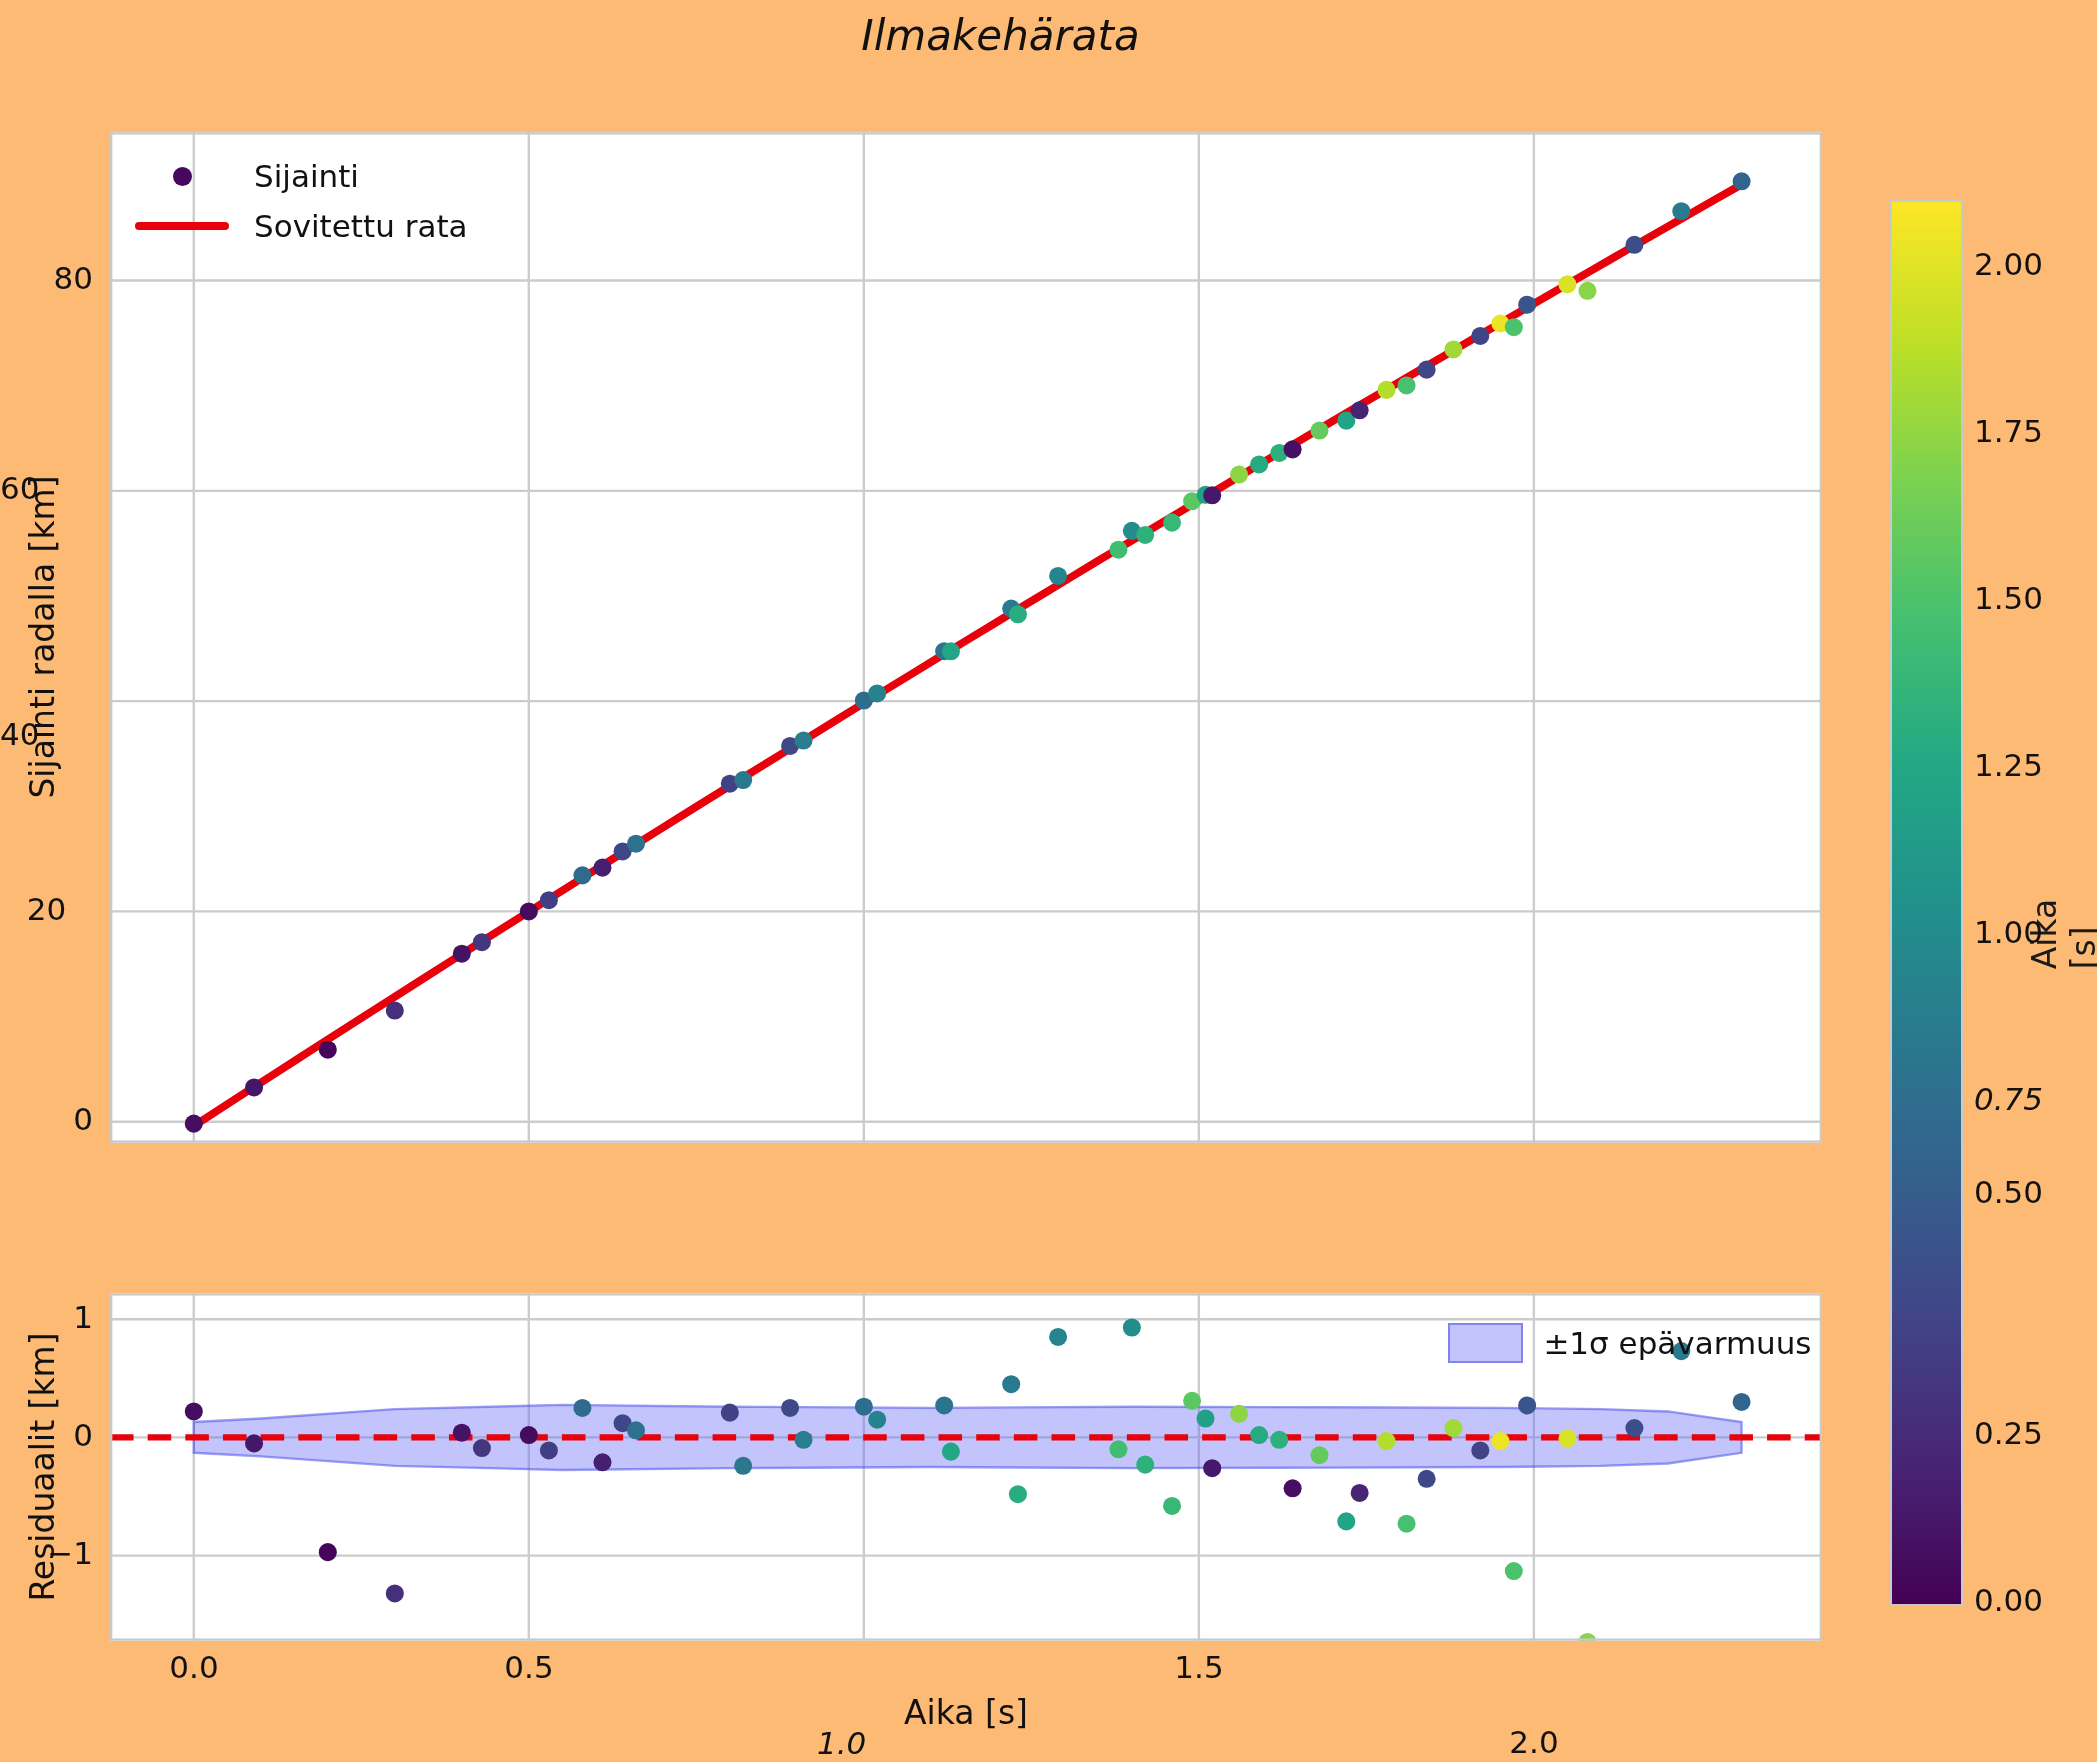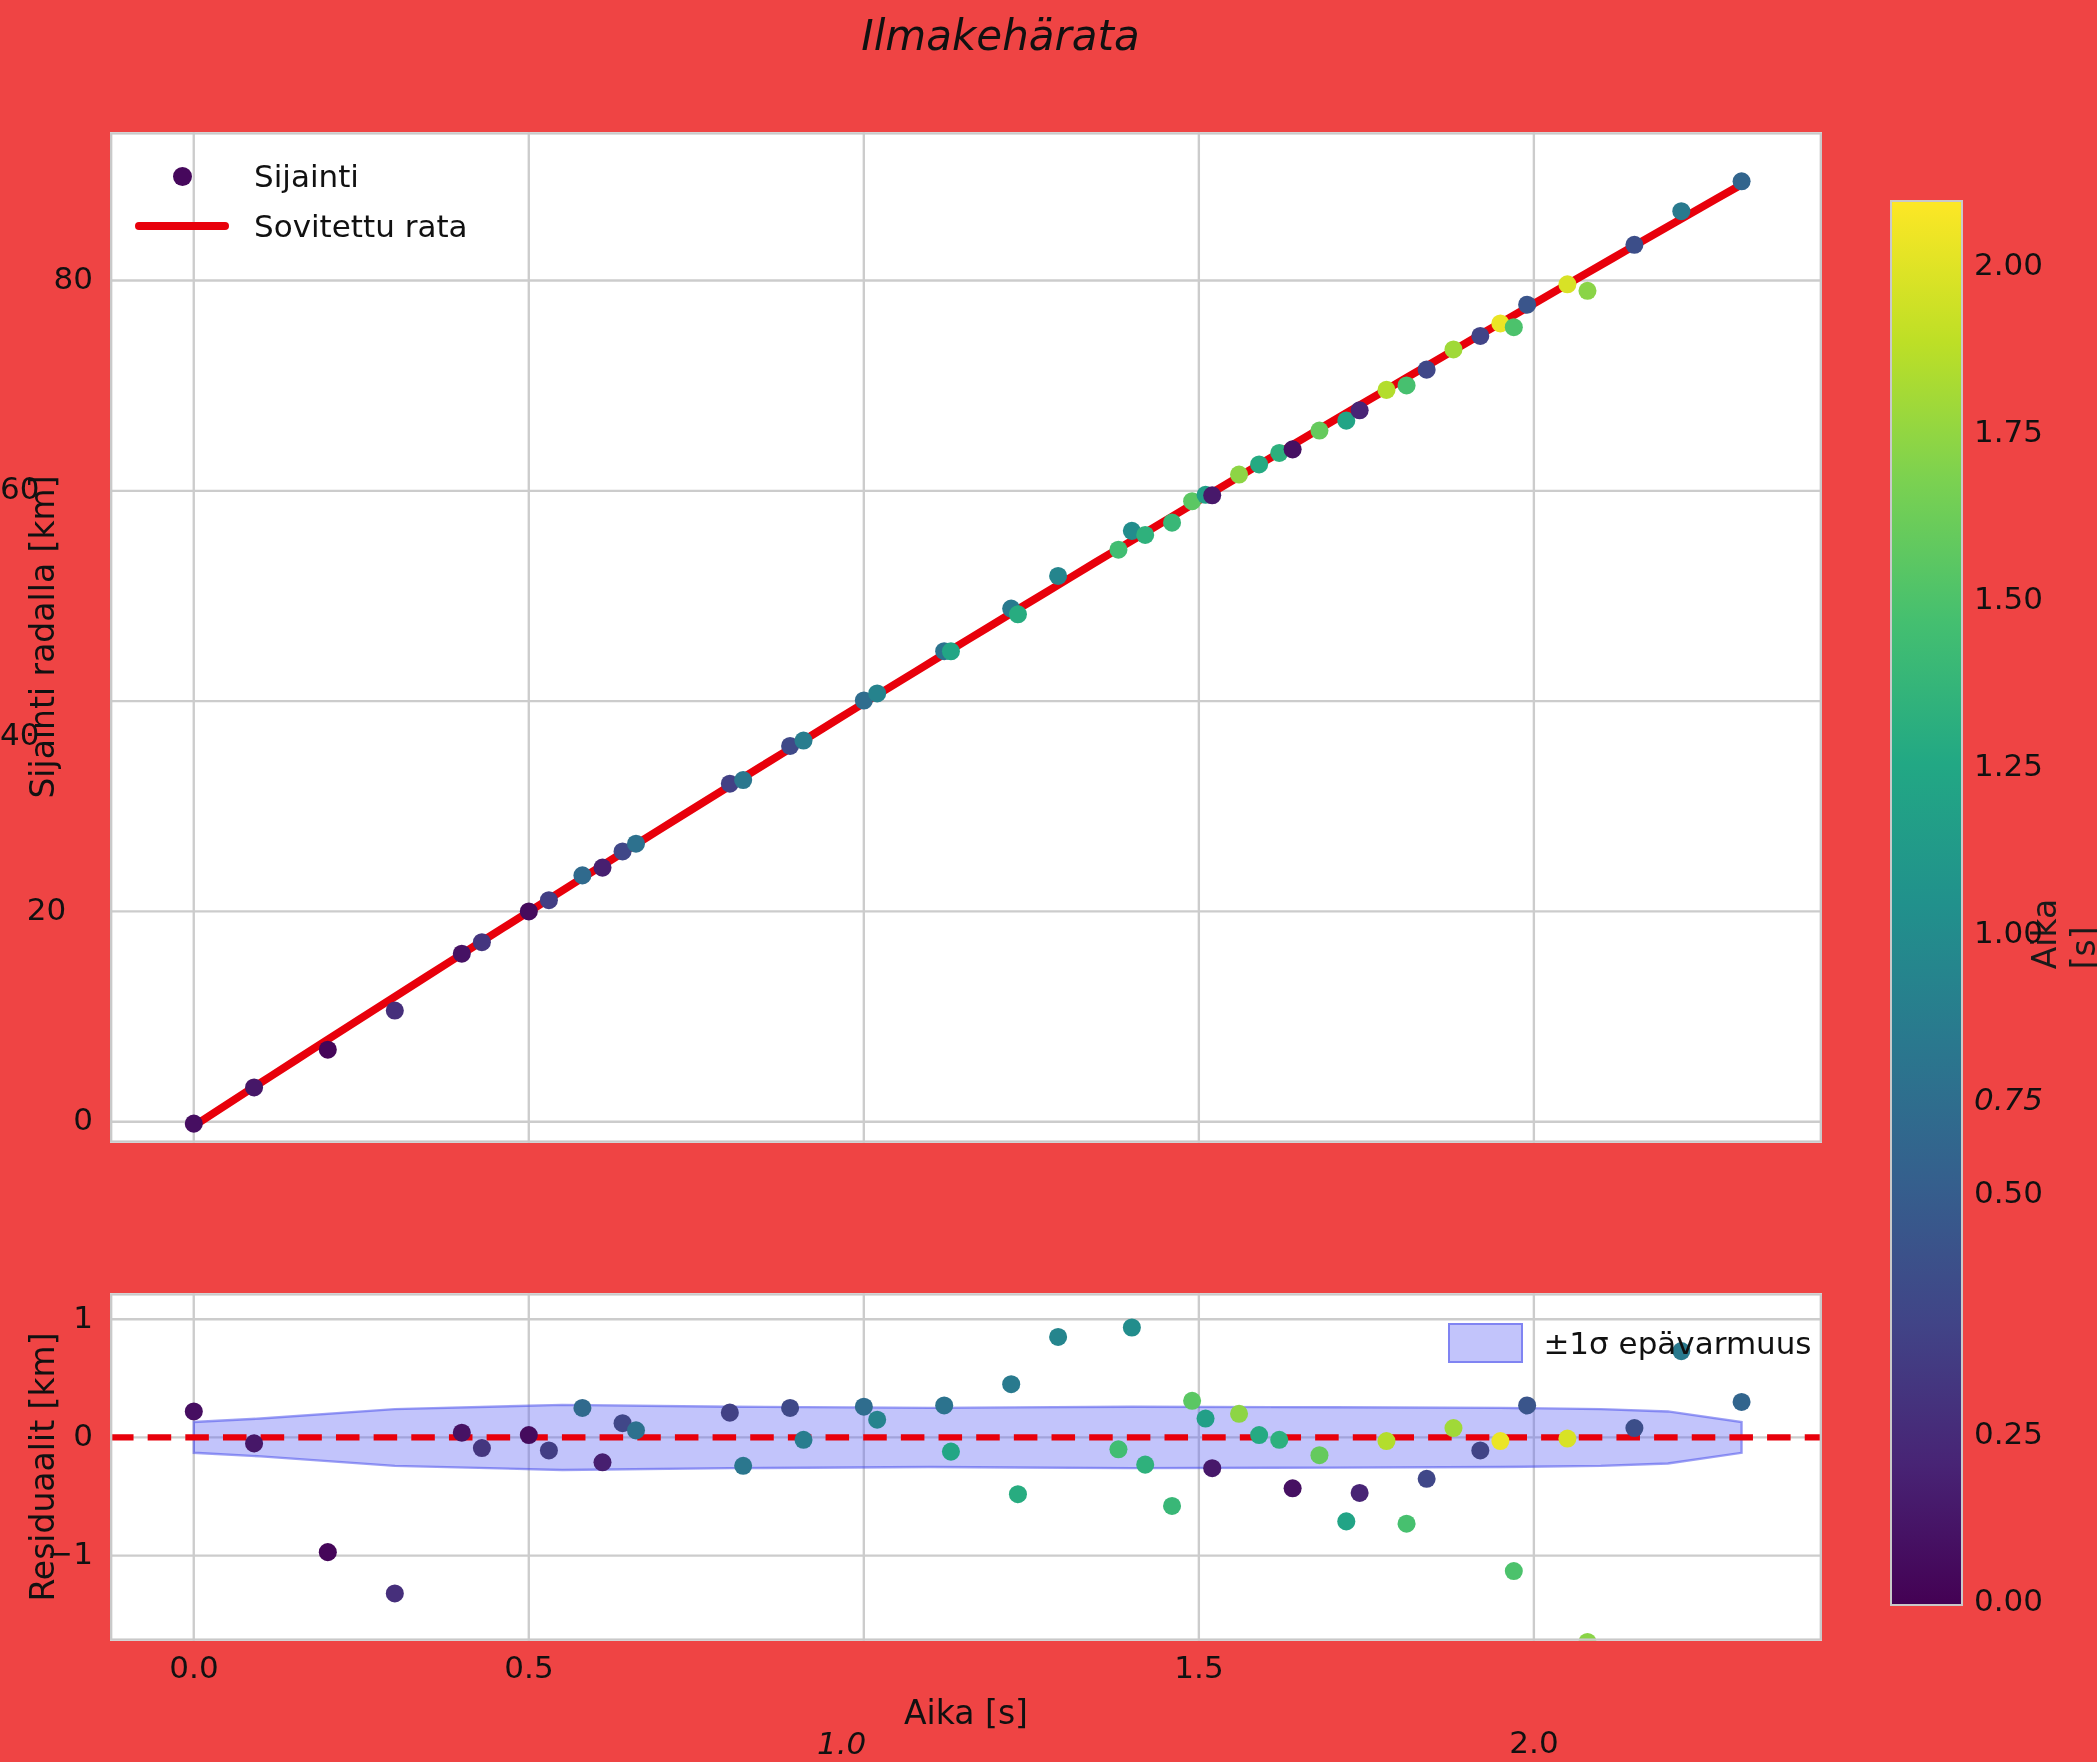--- a/index.html
+++ b/index.html
@@ -1,16 +1,16 @@
 <!DOCTYPE html>
 <html style="font-size:12.6px"><head>
 <meta charset="utf-8">
 <style>
   html,body{margin:0;padding:0;background:#ffffff;}
-  .figure{position:relative;width:2097px;height:1762px;background:#ef4444;
+  .figure{position:relative;width:2097px;height:1762px;background:#fdba74;
           font-family:"DejaVu Sans","Liberation Sans",sans-serif;color:#1a1a1a;overflow:hidden;}
   .fig-title{position:absolute;left:110px;top:11px;width:1781px;text-align:center;
              font-size:42px;font-style:italic;color:#111;}
   .panel{position:absolute;background:#fff;}
   .panel svg{position:absolute;left:0;top:0;}
   #panel-top{left:110px;top:132px;width:1712px;height:1011px;}
   #panel-bottom{left:110px;top:1293px;width:1712px;height:348px;}
   .axis-label{position:absolute;font-size:33px;color:#111;white-space:nowrap;}
   .rot{transform:translate(-50%,-50%) rotate(-90deg);}
   .tick-label{position:absolute;font-size:31px;color:#111;white-space:nowrap;}

